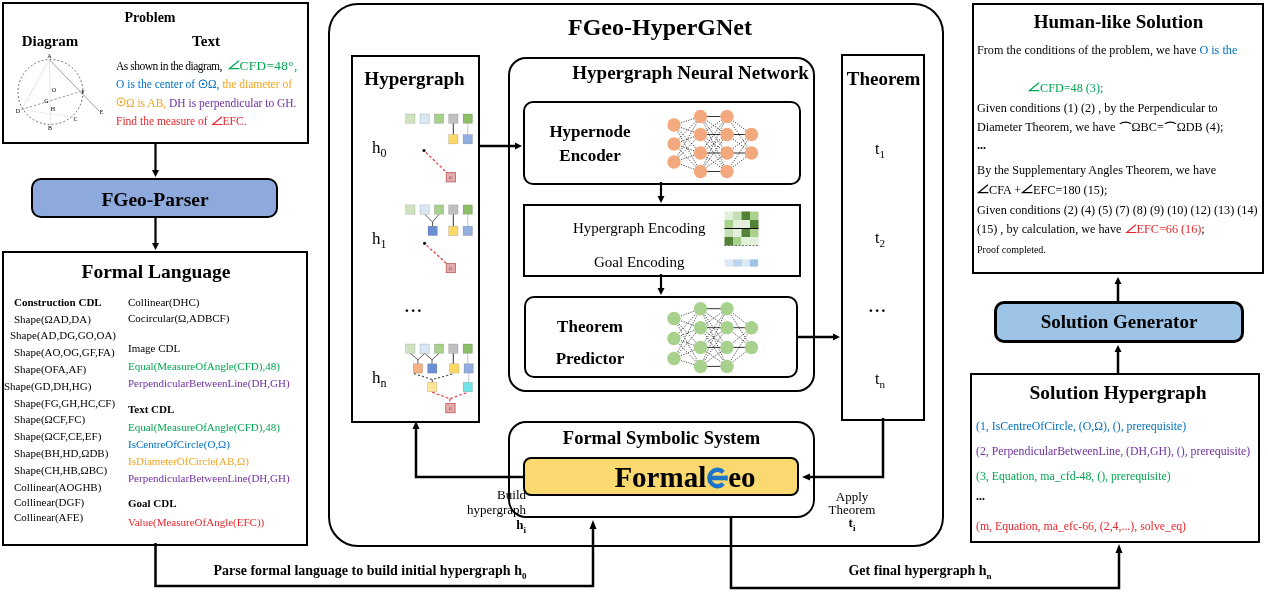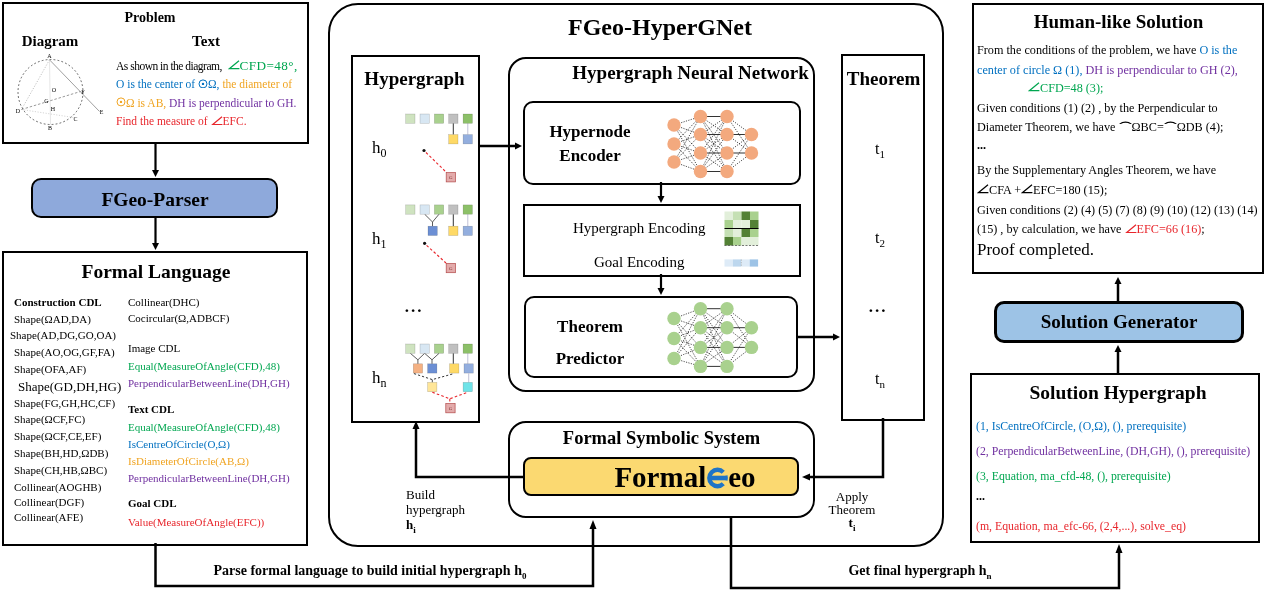--- a/index.html
+++ b/index.html
@@ -46,21 +46,21 @@
         </svg>EFC.</span></div>
 <div class="bx" style="left:31px;top:178px;width:243px;height:36px;border-width:2.5px;border-radius:10px;background:#8EA9DB"></div>
 <div class="t" style="left:31px;top:188.5px;width:248px;font-size:19.5px">FGeo-Parser</div>
 <div class="bx" style="left:2px;top:251px;width:302px;height:291px"></div>
 <div class="t" style="left:6px;top:261px;width:300px;font-size:19.5px">Formal Language</div>
 <div class="ln" style="left:14px;top:295.7px;font-size:11px;line-height:13px;font-weight:bold;color:#000">Construction CDL</div>
 <div class="ln" style="left:14px;top:312.5px;font-size:11px;line-height:13px;font-weight:normal;color:#000">Shape(ΩAD,DA)</div>
 <div class="ln" style="left:10px;top:329.3px;font-size:11px;line-height:13px;font-weight:normal;color:#000">Shape(AD,DG,GO,OA)</div>
 <div class="ln" style="left:14px;top:346.1px;font-size:11px;line-height:13px;font-weight:normal;color:#000">Shape(AO,OG,GF,FA)</div>
 <div class="ln" style="left:14px;top:362.9px;font-size:11px;line-height:13px;font-weight:normal;color:#000">Shape(OFA,AF)</div>
-<div class="ln" style="left:18px;top:379.7px;font-size:13px;line-height:13px;font-weight:normal;color:#000">Shape(GD,DH,HG)</div>
+<div class="ln" style="left:4px;top:379.7px;font-size:11px;line-height:13px;font-weight:normal;color:#000">Shape(GD,DH,HG)</div>
 <div class="ln" style="left:14px;top:396.5px;font-size:11px;line-height:13px;font-weight:normal;color:#000">Shape(FG,GH,HC,CF)</div>
 <div class="ln" style="left:14px;top:413.3px;font-size:11px;line-height:13px;font-weight:normal;color:#000">Shape(ΩCF,FC)</div>
 <div class="ln" style="left:14px;top:430.1px;font-size:11px;line-height:13px;font-weight:normal;color:#000">Shape(ΩCF,CE,EF)</div>
 <div class="ln" style="left:14px;top:446.9px;font-size:11px;line-height:13px;font-weight:normal;color:#000">Shape(BH,HD,ΩDB)</div>
 <div class="ln" style="left:14px;top:463.7px;font-size:11px;line-height:13px;font-weight:normal;color:#000">Shape(CH,HB,ΩBC)</div>
 <div class="ln" style="left:14px;top:480.5px;font-size:11px;line-height:13px;font-weight:normal;color:#000">Collinear(AOGHB)</div>
 <div class="ln" style="left:14px;top:496.2px;font-size:11px;line-height:13px;font-weight:normal;color:#000">Collinear(DGF)</div>
 <div class="ln" style="left:14px;top:511.2px;font-size:11px;line-height:13px;font-weight:normal;color:#000">Collinear(AFE)</div>
 <div class="ln" style="left:128px;top:295.7px;font-size:11px;line-height:13px;font-weight:normal;color:#000">Collinear(DHC)</div>
 <div class="ln" style="left:128px;top:312.4px;font-size:11px;line-height:13px;font-weight:normal;color:#000">Cocircular(Ω,ADBCF)</div>
@@ -103,54 +103,53 @@
 <div class="t" style="left:510px;top:428px;width:303px;font-size:18.5px">Formal Symbolic System</div>
 <div class="bx" style="left:523px;top:457px;width:272px;height:35px;border-width:2.5px;border-radius:8px;background:#FBD971"></div>
 <div class="t" style="left:523px;top:462px;width:324px;font-size:29px;line-height:30px">Formal<span style="display:inline-block;width:22px;position:relative"><svg width="23" height="26" viewBox="0 0 23 26" style="position:absolute;left:0;top:-21.5px">
           <path d="M 17.3 6.2 A 8.2 8.2 0 1 0 17.3 17.8" fill="none" stroke="#1E74C6" stroke-width="4.4"></path>
           <path d="M 19.4 9.9 A 8.2 8.2 0 0 1 19.4 14.1" fill="none" stroke="#1E74C6" stroke-width="4.4"></path>
           <line x1="3" y1="12" x2="20.6" y2="12" stroke="#1E74C6" stroke-width="4.6"></line>
         </svg></span>eo</div>
 <div class="bx" style="left:972px;top:3px;width:288px;height:267px;border-width:2.5px"></div>
 <div class="t" style="left:972px;top:11px;width:293px;font-size:19px">Human-like Solution</div>
 <div class="ln" style="left:977px;top:41.4px;font-size:12.2px;line-height:19.6px">From the conditions of the problem, we have <span style="color:#0070C0">O is the</span></div>
-<div class="ln" style="left:977px;top:61.1px;font-size:12.2px;line-height:19.6px"><span style="color:#0070C0">center of circle Ω (1),</span> <span style="color:#7030A0">DH is perpendicular to GH (2),</span></div>
 <div class="ln" style="left:1028px;top:78.7px;font-size:12.2px;line-height:19.6px"><span style="color:#00A650"><svg width="12" height="9.5" viewBox="0 0 12 9.5" style="vertical-align:0px">
           <path d="M 11 0.8 L 1.6 8.6 L 11.4 8.6" fill="none" stroke="currentColor" stroke-width="1.25"></path>
         </svg>CFD=48 (3);</span></div>
 <div class="ln" style="left:977px;top:98.7px;font-size:12.2px;line-height:19.6px">Given conditions (1) (2) , by the Perpendicular to</div>
 <div class="ln" style="left:977px;top:118.1px;font-size:12.2px;line-height:19.6px">Diameter Theorem, we have <svg width="13" height="5.5" viewBox="0 0 13 5.5" style="vertical-align:7px">
         <path d="M 0.6 5.2 A 9.5 9.5 0 0 1 12.4 5.2" fill="none" stroke="currentColor" stroke-width="1.1"></path>
       </svg>ΩBC=<svg width="13" height="5.5" viewBox="0 0 13 5.5" style="vertical-align:7px">
         <path d="M 0.6 5.2 A 9.5 9.5 0 0 1 12.4 5.2" fill="none" stroke="currentColor" stroke-width="1.1"></path>
       </svg>ΩDB (4);</div>
 <div class="ln" style="left:977px;top:136.1px;font-size:12.2px;line-height:19.6px"><b>...</b></div>
 <div class="ln" style="left:977px;top:161.4px;font-size:12.2px;line-height:19.6px">By the Supplementary Angles Theorem, we have</div>
 <div class="ln" style="left:977px;top:180.9px;font-size:12.2px;line-height:19.6px"><svg width="12" height="9.5" viewBox="0 0 12 9.5" style="vertical-align:0px">
         <path d="M 11 0.8 L 1.6 8.6 L 11.4 8.6" fill="none" stroke="currentColor" stroke-width="1.25"></path>
       </svg>CFA +<svg width="12" height="9.5" viewBox="0 0 12 9.5" style="vertical-align:0px">
         <path d="M 11 0.8 L 1.6 8.6 L 11.4 8.6" fill="none" stroke="currentColor" stroke-width="1.25"></path>
       </svg>EFC=180 (15);</div>
 <div class="ln" style="left:977px;top:200.6px;font-size:12.2px;line-height:19.6px">Given conditions (2) (4) (5) (7) (8) (9) (10) (12) (13) (14)</div>
 <div class="ln" style="left:977px;top:220.1px;font-size:12.2px;line-height:19.6px">(15) , by calculation, we have <span style="color:#E8262C"><svg width="12" height="9.5" viewBox="0 0 12 9.5" style="vertical-align:0px">
           <path d="M 11 0.8 L 1.6 8.6 L 11.4 8.6" fill="none" stroke="currentColor" stroke-width="1.25"></path>
         </svg>EFC=66 (16)</span>;</div>
-<div class="ln" style="left:977px;top:240.1px;font-size:17px;line-height:19.6px">Proof completed.</div>
+<div class="ln" style="left:977px;top:240.1px;font-size:10px;line-height:19.6px">Proof completed.</div>
 <div class="bx" style="left:994px;top:301px;width:244px;height:36px;border-width:3px;border-radius:10px;background:#9DC3E6"></div>
 <div class="t" style="left:994px;top:311px;width:250px;font-size:19px">Solution Generator</div>
 <div class="bx" style="left:970px;top:373px;width:286px;height:165.5px;border-width:2.5px"></div>
 <div class="t" style="left:970px;top:382px;width:296px;font-size:19.5px">Solution Hypergraph</div>
 <div class="ln" style="left:976px;top:419.4px;font-size:11.8px;line-height:14px;color:#0070C0">(1, IsCentreOfCircle, (O,Ω), (), prerequisite)</div>
 <div class="ln" style="left:976px;top:444.4px;font-size:11.8px;line-height:14px;color:#7030A0">(2, PerpendicularBetweenLine, (DH,GH), (), prerequisite)</div>
 <div class="ln" style="left:976px;top:469.4px;font-size:11.8px;line-height:14px;color:#00A650">(3, Equation, ma_cfd-48, (), prerequisite)</div>
 <div class="ln" style="left:976px;top:489.4px;font-size:11.8px;line-height:14px;color:#000"><b>...</b></div>
 <div class="ln" style="left:976px;top:519.4px;font-size:11.8px;line-height:14px;color:#E8262C">(m, Equation, ma_efc-66, (2,4,...), solve_eq)</div>
 <div class="t" style="left:160px;top:562.5px;width:420px;font-size:14px">Parse formal language to build initial hypergraph h<sub style="font-size:9px">0</sub></div>
 <div class="t" style="left:830px;top:562.5px;width:180px;font-size:14px">Get final hypergraph h<sub style="font-size:9px">n</sub></div>
-<div class="ln" style="left:406px;top:487px;width:120px;text-align:left;font-size:13px;line-height:15px">Build<br>hypergraph<br><b>h<sub style="font-size:9px">i</sub></b></div>
+<div class="ln" style="left:406px;top:487px;width:120px;text-align:right;font-size:13px;line-height:15px">Build<br>hypergraph<br><b>h<sub style="font-size:9px">i</sub></b></div>
 <div class="ln" style="left:792px;top:489.5px;width:120px;text-align:center;font-size:13px;line-height:13px">Apply<br>Theorem<br><b>t<sub style="font-size:9px">i</sub></b></div>
 <svg class="a" style="left:0;top:0" width="1268" height="592" viewBox="0 0 1268 592">
       <line x1="155.5" y1="143" x2="155.5" y2="170" stroke="#000" stroke-width="2.2"></line>
       <polygon points="152.0,170 159.0,170 155.5,177" fill="#000"></polygon>
       <line x1="155.5" y1="216" x2="155.5" y2="243" stroke="#000" stroke-width="2.2"></line>
       <polygon points="152.0,243 159.0,243 155.5,250" fill="#000"></polygon>
       <line x1="479" y1="146" x2="515" y2="146" stroke="#000" stroke-width="2.5"></line>
       <polygon points="515,142.5 515,149.5 522,146" fill="#000"></polygon>
       <line x1="661" y1="182" x2="661" y2="196" stroke="#000" stroke-width="2.2"></line>
       <polygon points="657.5,196 664.5,196 661,203" fill="#000"></polygon>

